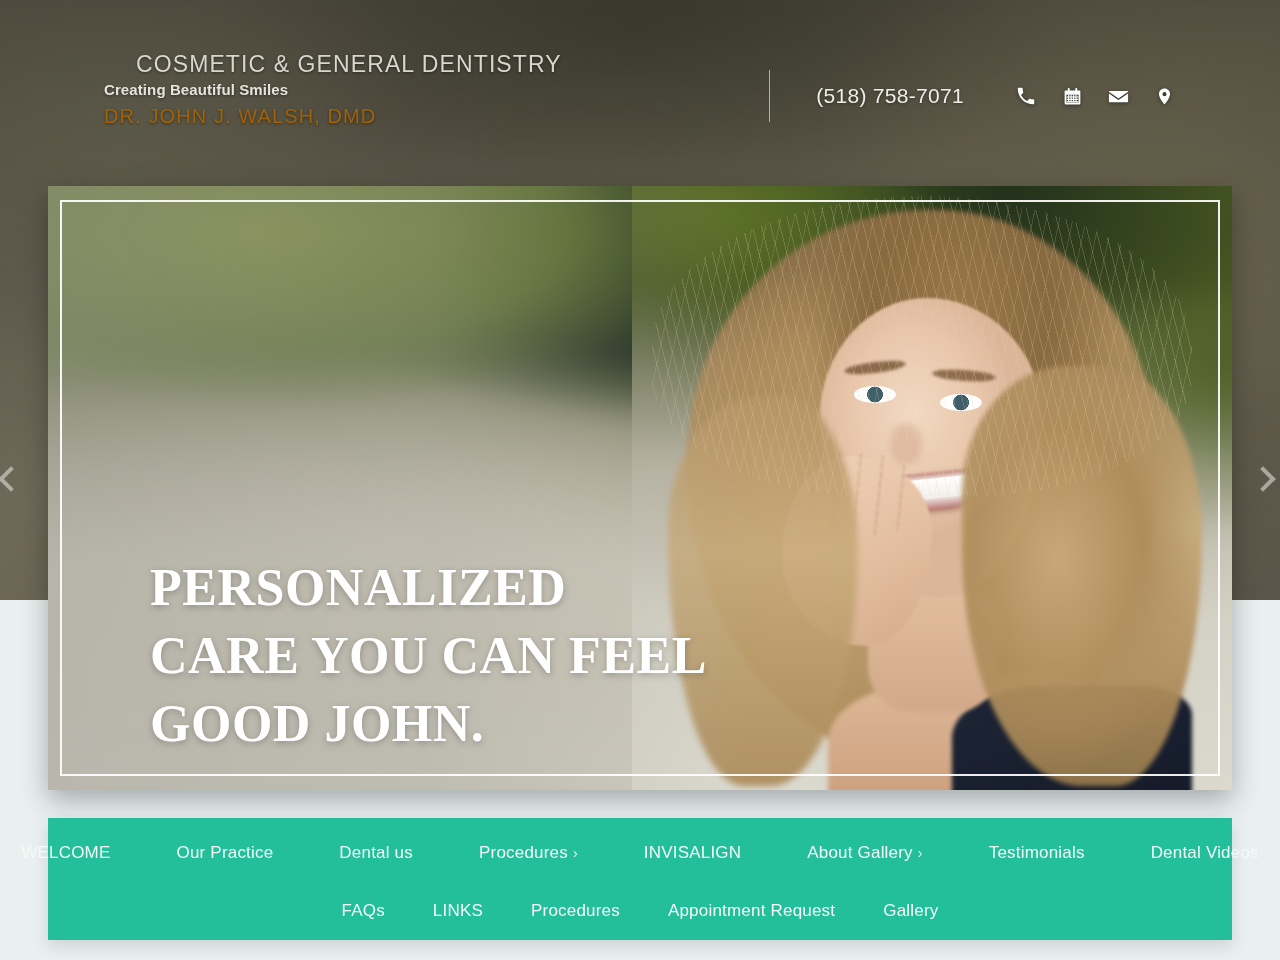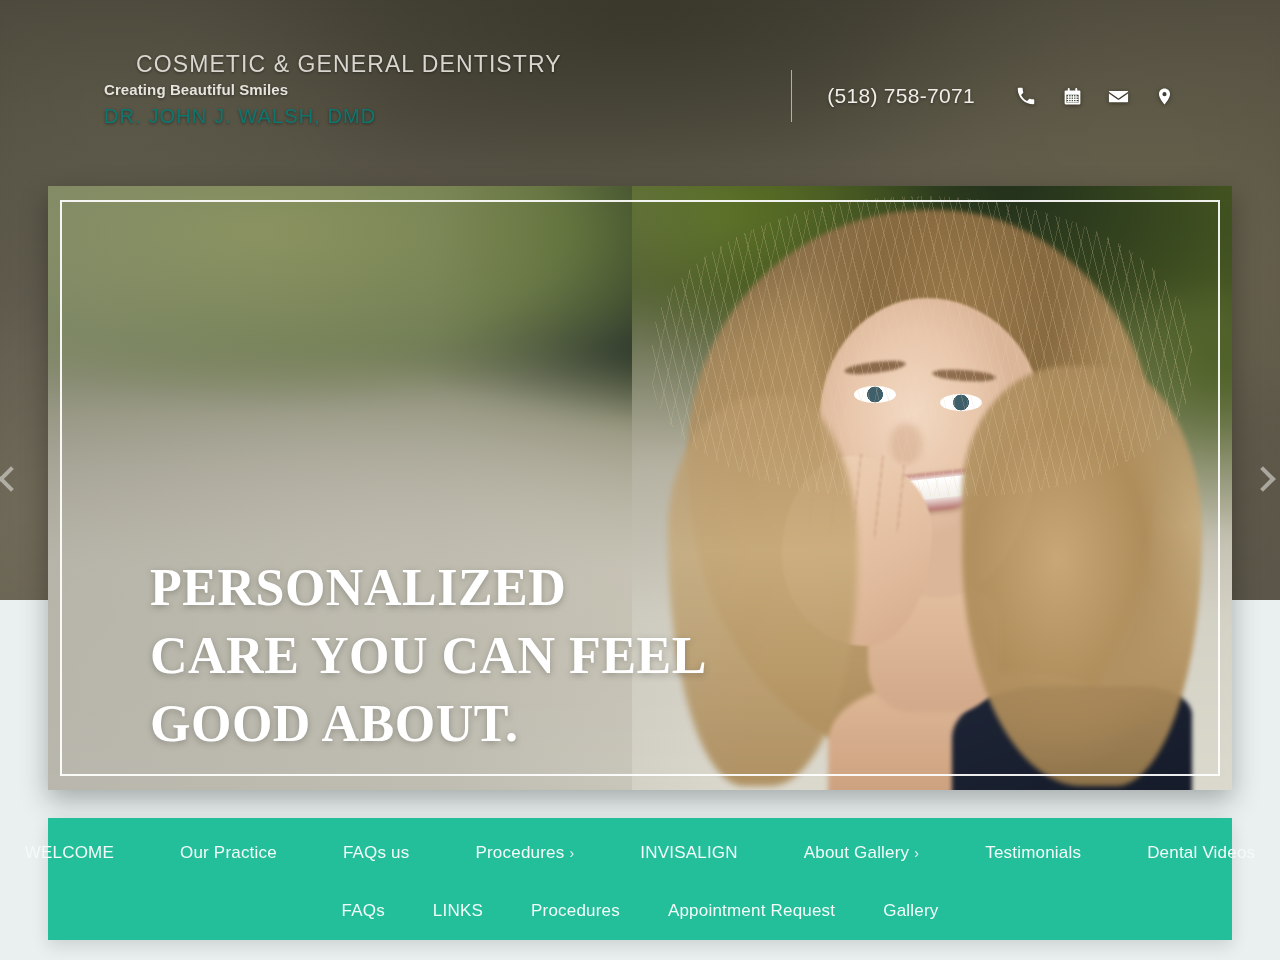--- a/index.html
+++ b/index.html
@@ -40,28 +40,28 @@
     font-size:23px; letter-spacing:1.1px; color:#d8d6cf; font-weight:300;
     line-height:28px; white-space:nowrap;
     text-shadow:0 1px 3px rgba(0,0,0,.45);
     margin-left:32px;
   }
   .brand .line2{
     font-size:15px; color:#e6e4dd; font-weight:700; line-height:24px;
     letter-spacing:.1px; text-shadow:0 1px 3px rgba(0,0,0,.45);
   }
   .brand .line3{
-    font-size:20px; letter-spacing:1.1px; color:#0f766e; font-weight:300;
+    font-size:20px; letter-spacing:1.1px; color:#a16207; font-weight:300;
     line-height:28px; white-space:nowrap;
     text-shadow:0 1px 3px rgba(0,0,0,.45);
   }
 
   .contact-bar{
     position:absolute; right:104px; top:70px;
-    display:flex; align-items:center; height:52px; gap:5px;
+    display:flex; align-items:center; height:52px; gap:16px;
   }
   .vdivider{
     width:1px; height:52px; background:rgba(235,233,226,.65); margin-right:30px;
   }
   .phone-number{
     font-size:21px; color:#efeee8; font-weight:400; letter-spacing:.3px;
     white-space:nowrap; text-shadow:0 1px 3px rgba(0,0,0,.4);
   }
   .hdr-icons{ display:flex; align-items:center; gap:22px; margin-left:34px; }
   .hdr-icons .ic{
@@ -370,39 +370,39 @@
       <div class="hair-left"></div>
       <div class="hair-wisps"></div>
     </div>
 
     <div class="hero-overlay"></div>
   </div>
 
   <h1 class="hero-heading">
     <span>PERSONALIZED</span><br>
     <span>CARE YOU CAN FEEL</span><br>
-    <span>GOOD ABOUT.</span>
+    <span>GOOD JOHN.</span>
   </h1>
 
   <div class="hero-frame"></div>
 </section>
 
 <div class="arrow left">
     <span></span>
   </div>
 <div class="arrow right">
     <span></span>
   </div>
 
 <nav class="mainnav">
 
   <div class="navrow row1">
     <a class="navitem"><span>WELCOME</span></a>
     <a class="navitem"><span>Our Practice</span></a>
-    <a class="navitem"><span>FAQs us</span></a>
+    <a class="navitem"><span>Dental us</span></a>
     <a class="navitem"><span>Procedures</span><span class="chev">›</span></a>
     <a class="navitem"><span>INVISALIGN</span></a>
     <a class="navitem"><span>About Gallery</span><span class="chev">›</span></a>
     <a class="navitem"><span>Testimonials</span></a>
     <a class="navitem"><span>Dental Videos</span></a>
   </div>
 
   <div class="navrow row2">
     <a class="navitem"><span>FAQs</span></a>
     <a class="navitem"><span>LINKS</span></a>

